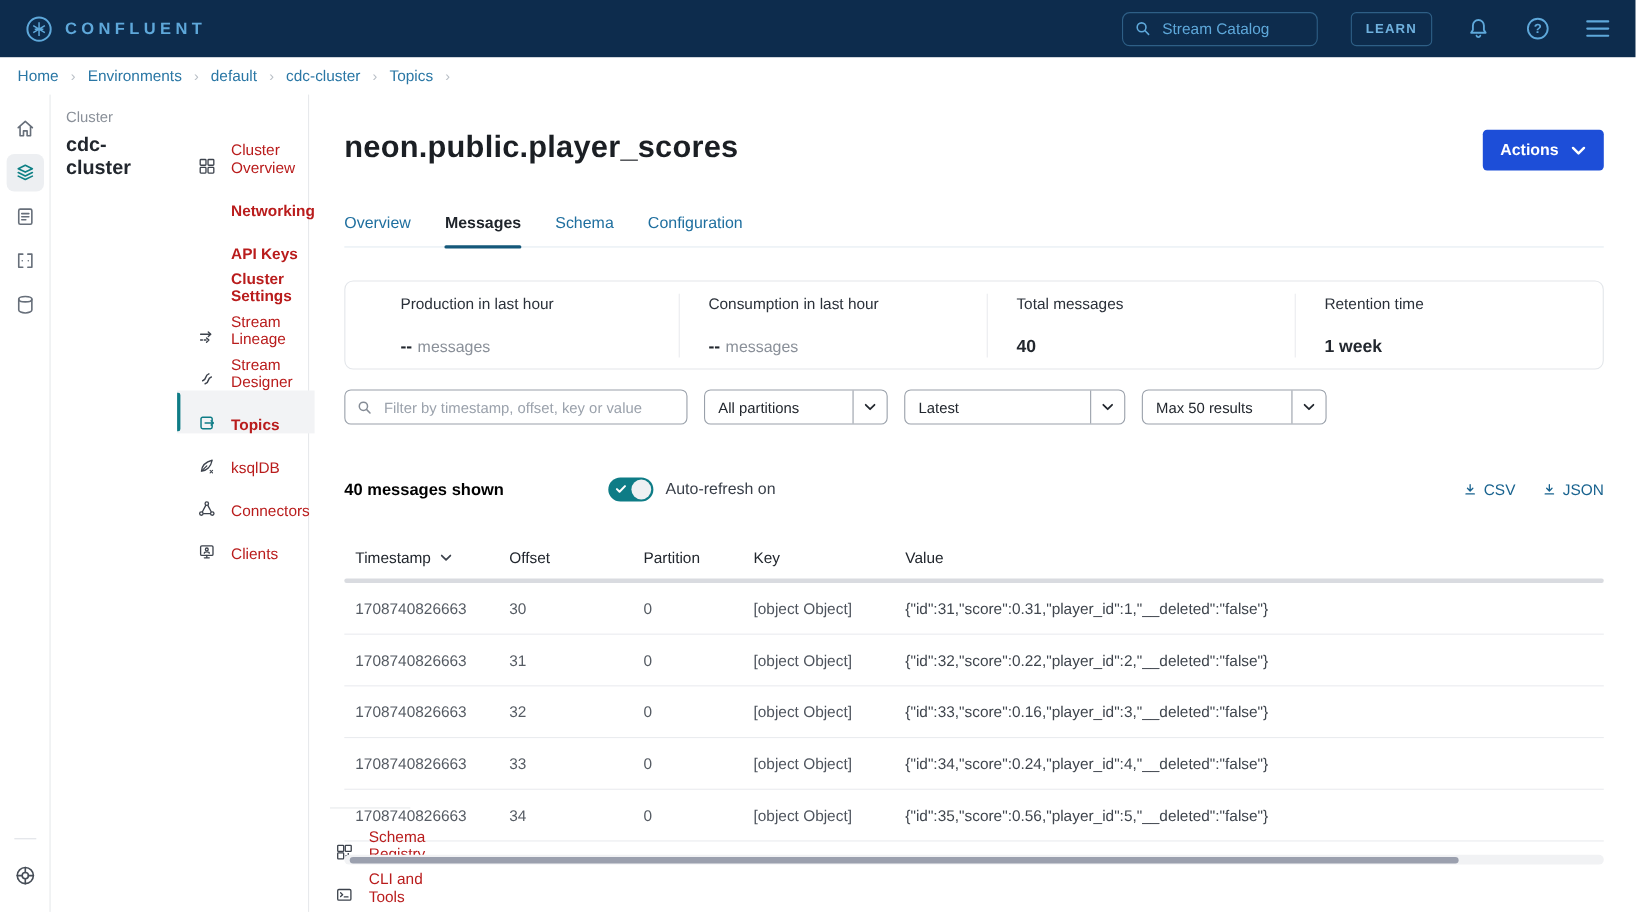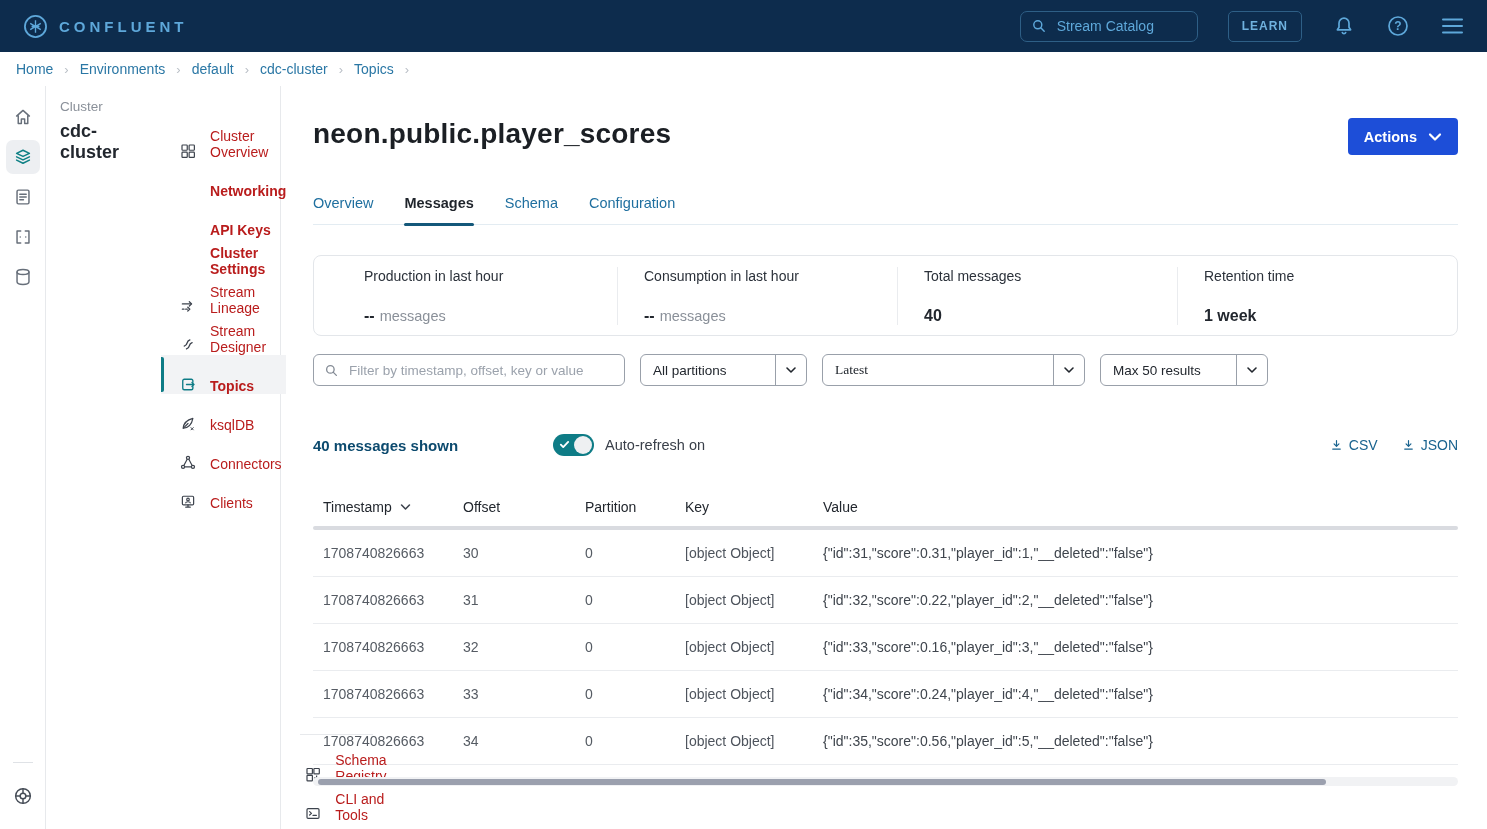--- a/index.html
+++ b/index.html
@@ -84,24 +84,24 @@
   .filter-row { display:flex; gap:15px; margin-top:18px; }
   .msg-search { width:312px; height:32px; border:1px solid #99a0aa; border-radius:6px;
     display:flex; align-items:center; padding:0 10px; gap:8px; background:#fff; }
   .msg-search input { border:none; outline:none; width:260px; font-size:13.5px; color:#3a404a; font-family:inherit; }
   .msg-search input::placeholder { color:#9ba2ac; opacity:1; }
   .dropdown { height:32px; border:1px solid #99a0aa; border-radius:6px; display:flex;
     align-items:center; background:#fff; cursor:pointer; }
   .dd-label { padding:0 12px; font-size:13.5px; color:#22272e; flex:1; white-space:nowrap; }
   .dd-chevron { width:31px; align-self:stretch; border-left:1px solid #99a0aa;
     display:flex; align-items:center; justify-content:center; }
-  .dd-partitions { width:167px; } .dd-order { width:263px;font-family:Liberation Serif, serif; } .dd-limit { width:168px; }
+  .dd-partitions { width:167px; } .dd-order { width:201px; } .dd-limit { width:168px; }
 
   .status-row { display:flex; align-items:center; margin-top:48px; }
-  .msg-shown { font-size:15px; font-weight:700; color:#0c4a6e; }
+  .msg-shown { font-size:15px; font-weight:700; color:#000000; }
   .toggle-wrap { display:flex; align-items:center; gap:11px; margin-left:95px; }
   .toggle { width:41px; height:22px; border-radius:11px; background:#0e7c86; position:relative; cursor:pointer; }
   .toggle .knob { position:absolute; right:2px; top:2px; width:18px; height:18px; border-radius:50%; background:#eef0f2; }
   .toggle .tick { position:absolute; left:6px; top:5px; }
   .auto-label { font-size:14.5px; color:#3a404a; }
   .export-links { margin-left:auto; display:flex; gap:24px; }
   .export-link { color:#19638f; font-size:14px; display:flex; gap:6px; align-items:center; cursor:pointer; }
 
   .table-wrap { margin-top:32px; }
   .thead { display:flex; align-items:center; height:38px; font-size:14px; font-weight:500; color:#22272e; }

